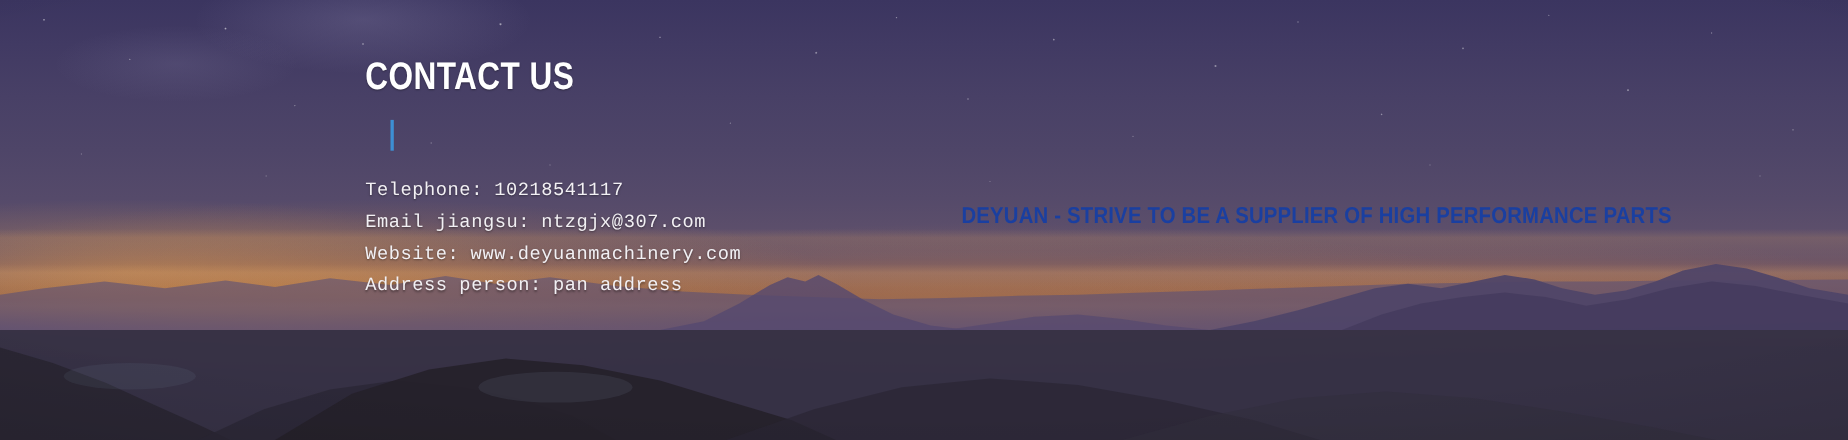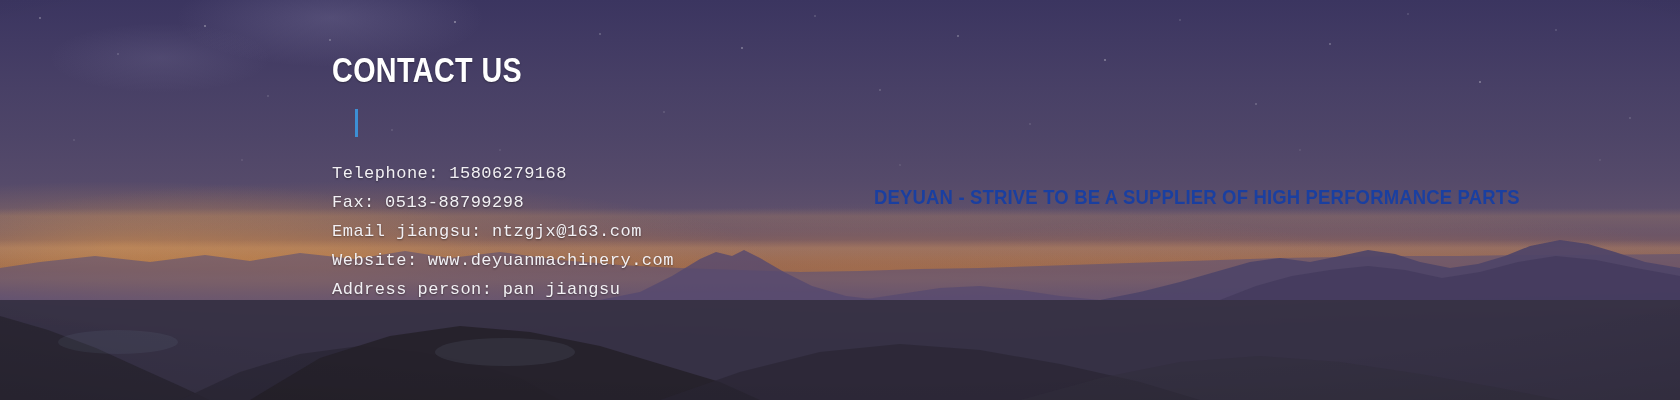--- a/index.html
+++ b/index.html
@@ -243,41 +243,37 @@
 
       <h1 class="heading">CONTACT US</h1>
 
       <div class="accent-bar"></div>
 
       <div class="details">
 
 
         <div class="detail-row">
           <span class="detail-label">Telephone:</span>
-          <span class="detail-value">15806279168</span>
-        </div>
-
-        <div class="detail-row">
-          <span class="detail-label">Fax:</span>
-          <span class="detail-value">0513-88799298</span>
-        </div>
+          <span class="detail-value">10218541117</span>
+        </div>
+
 
         <div class="detail-row">
           <span class="detail-label">Email jiangsu:</span>
-          <span class="detail-value">ntzgjx@163.com</span>
+          <span class="detail-value">ntzgjx@307.com</span>
         </div>
 
         <div class="detail-row">
           <span class="detail-label">Website:</span>
           <span class="detail-value">www.deyuanmachinery.com</span>
         </div>
 
         <div class="detail-row">
           <span class="detail-label">Address person:</span>
-          <span class="detail-value">pan jiangsu</span>
+          <span class="detail-value">pan address</span>
         </div>
 
       </div>
     </div>
 
     <div class="slogan">DEYUAN - STRIVE TO BE A SUPPLIER OF HIGH PERFORMANCE PARTS</div>
 
   </div>
 </div>
 

